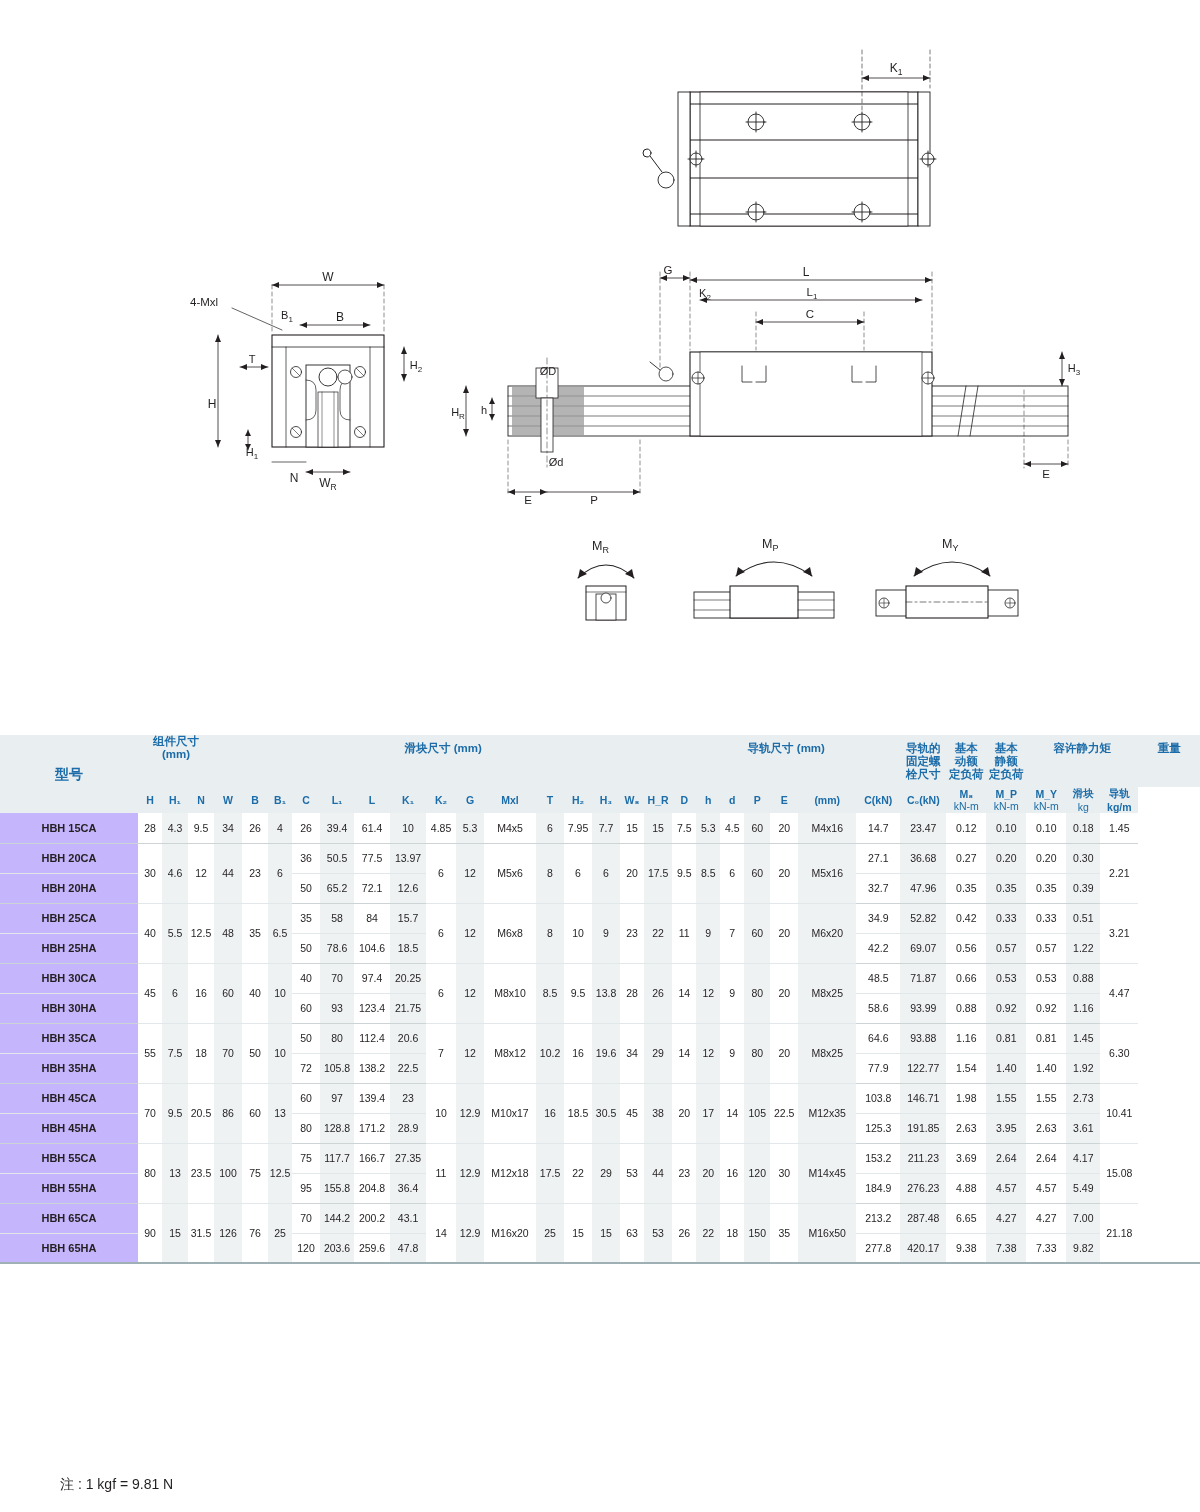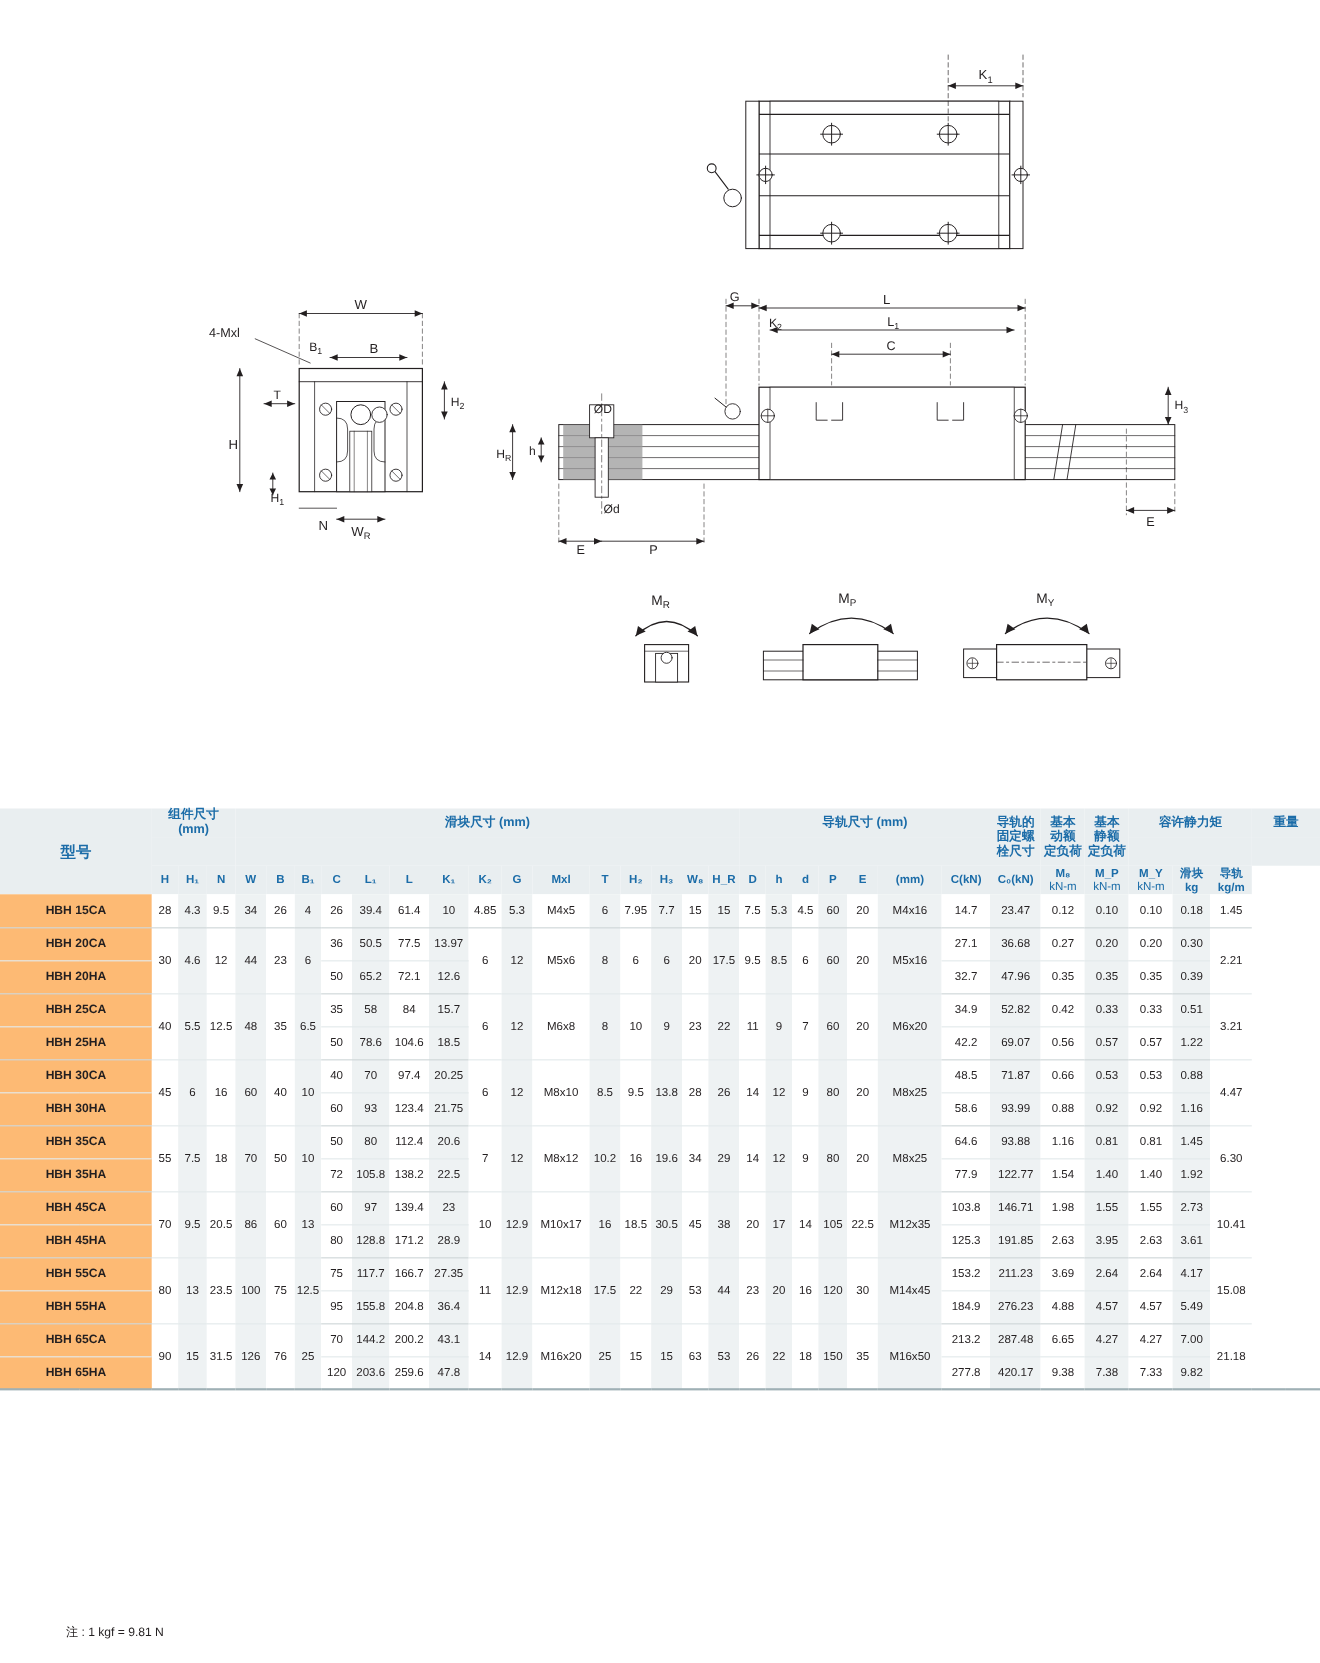--- a/index.html
+++ b/index.html
@@ -66,33 +66,33 @@
     font-size: 10.5px;
     color: #231f20;
   }
   td.shade { background: #eef2f3; }
   td.plain { background: #ffffff; }
   td.model {
     text-align: left;
     padding-left: 14px;
     font-size: 11px;
     font-weight: bold;
-    background: #fdba74;
+    background: #c4b5fd;
   }
   tr.rowline > td { border-bottom: 1px solid #ccd4d6; }
   tr.rowline-light > td { border-bottom: 1px solid #e2e8ea; }
 
   .table-top-border { border-top: 2px solid #9fb0b5; }
   .table-bottom-border { border-bottom: 2px solid #9fb0b5; }
 
   .note {
     position: absolute;
     top: 1476px;
     left: 60px;
-    font-size: 11px;
+    font-size: 14px;
     color: #231f20;
   }
 </style>
 </head>
 <body>
 
 <div class="drawing-area">
   <svg class="dwg-svg" width="1200" height="700" viewBox="0 0 1200 700">
     <g fill="none" stroke="#231f20" stroke-width="1" stroke-linecap="round" font-family="Liberation Sans, sans-serif">
 
@@ -457,21 +457,21 @@
         <th class="hdr-sub">
           <div>M_P</div>
           <div style="font-weight:normal">kN-m</div>
         </th>
         <th class="hdr-sub">
           <div>M_Y</div>
           <div style="font-weight:normal">kN-m</div>
         </th>
         <th class="hdr-sub band-sep">
           <div>滑块</div>
-          <div style="font-weight:bold">kg</div>
+          <div style="font-weight:normal">kg</div>
         </th>
         <th class="hdr-sub">
           <div>导轨</div>
           <div style="font-weight:bold">kg/m</div>
         </th>
       </tr>
     </thead>
 
     <tbody>
 

